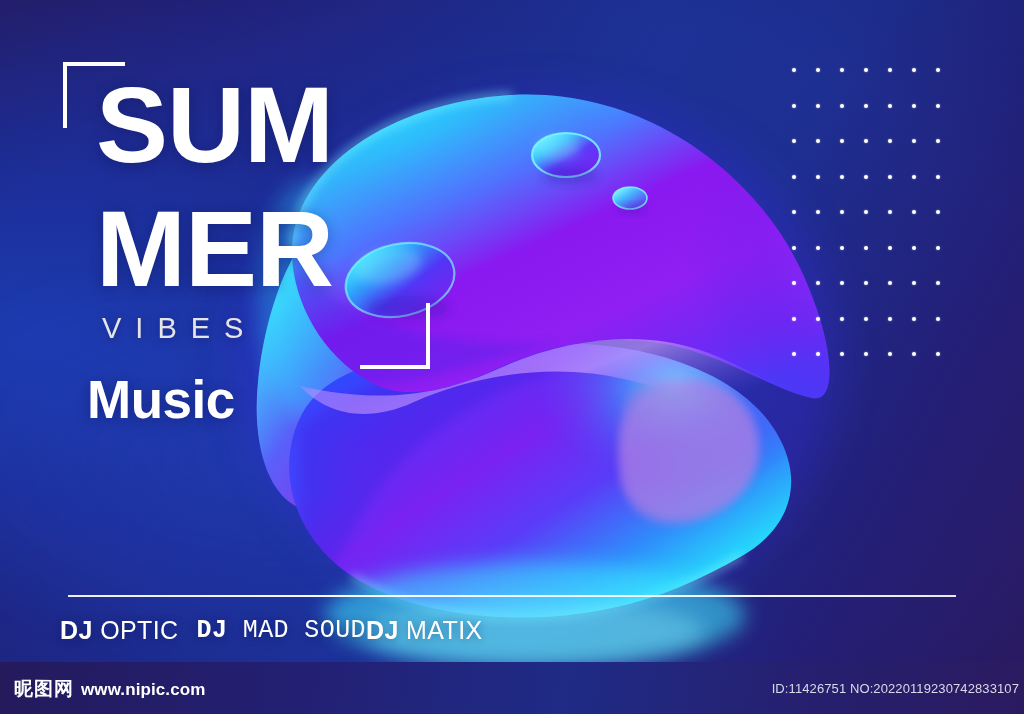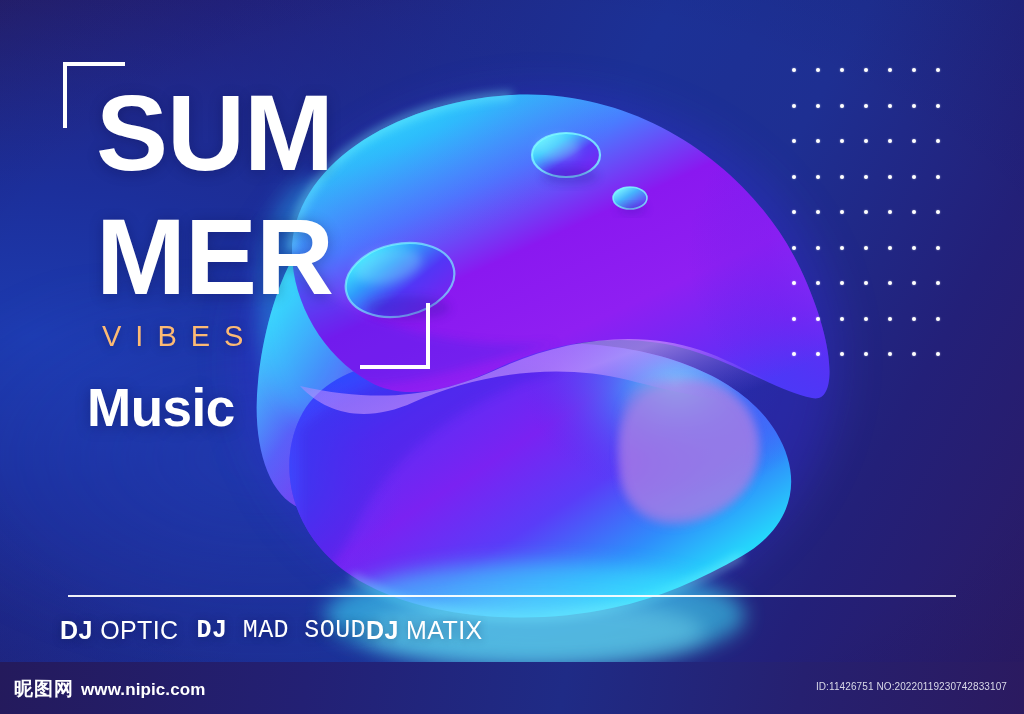--- a/index.html
+++ b/index.html
@@ -103,37 +103,37 @@
     top: 303px;
     width: 66px;
     height: 62px;
     border-right: 4px solid #ffffff;
     border-bottom: 4px solid #ffffff;
   }
 
   .title-block {
     position: absolute;
     left: 96px;
-    top: 80px;
+    top: 72px;
     z-index: 6;
   }
   .title-line {
     color: #ffffff;
     font-weight: 700;
     font-size: 108px;
     line-height: 0.98;
     letter-spacing: -1px;
     white-space: nowrap;
     text-shadow: 0 2px 14px rgba(10,10,60,0.30);
   }
   .title-line.l2 {
     margin-top: 18px;
   }
   .vibes {
-    color: #fdba74;
+    color: #e5e5e5;
     font-weight: 300;
     font-size: 29px;
     letter-spacing: 14px;
     margin-top: 10px;
     margin-left: 6px;
     white-space: nowrap;
     text-shadow: 0 1px 10px rgba(10,10,60,0.35);
   }
   .music {
     color: #ffffff;
@@ -219,24 +219,24 @@
     font-family: "DejaVu Sans", sans-serif;
   }
   .wm-url {
     color: #ffffff;
     font-size: 17px;
     font-weight: 700;
     letter-spacing: 0.1px;
   }
   .id-text {
     position: absolute;
-    right: 17px;
+    right: 5px;
     top: 19px;
     color: #d9d9e8;
-    font-size: 10px;
+    font-size: 13px;
     letter-spacing: 0.1px;
     white-space: nowrap;
   }
 </style>
 </head>
 <body>
 
 <div id="poster">
 
   <div class="bg-base"></div>

